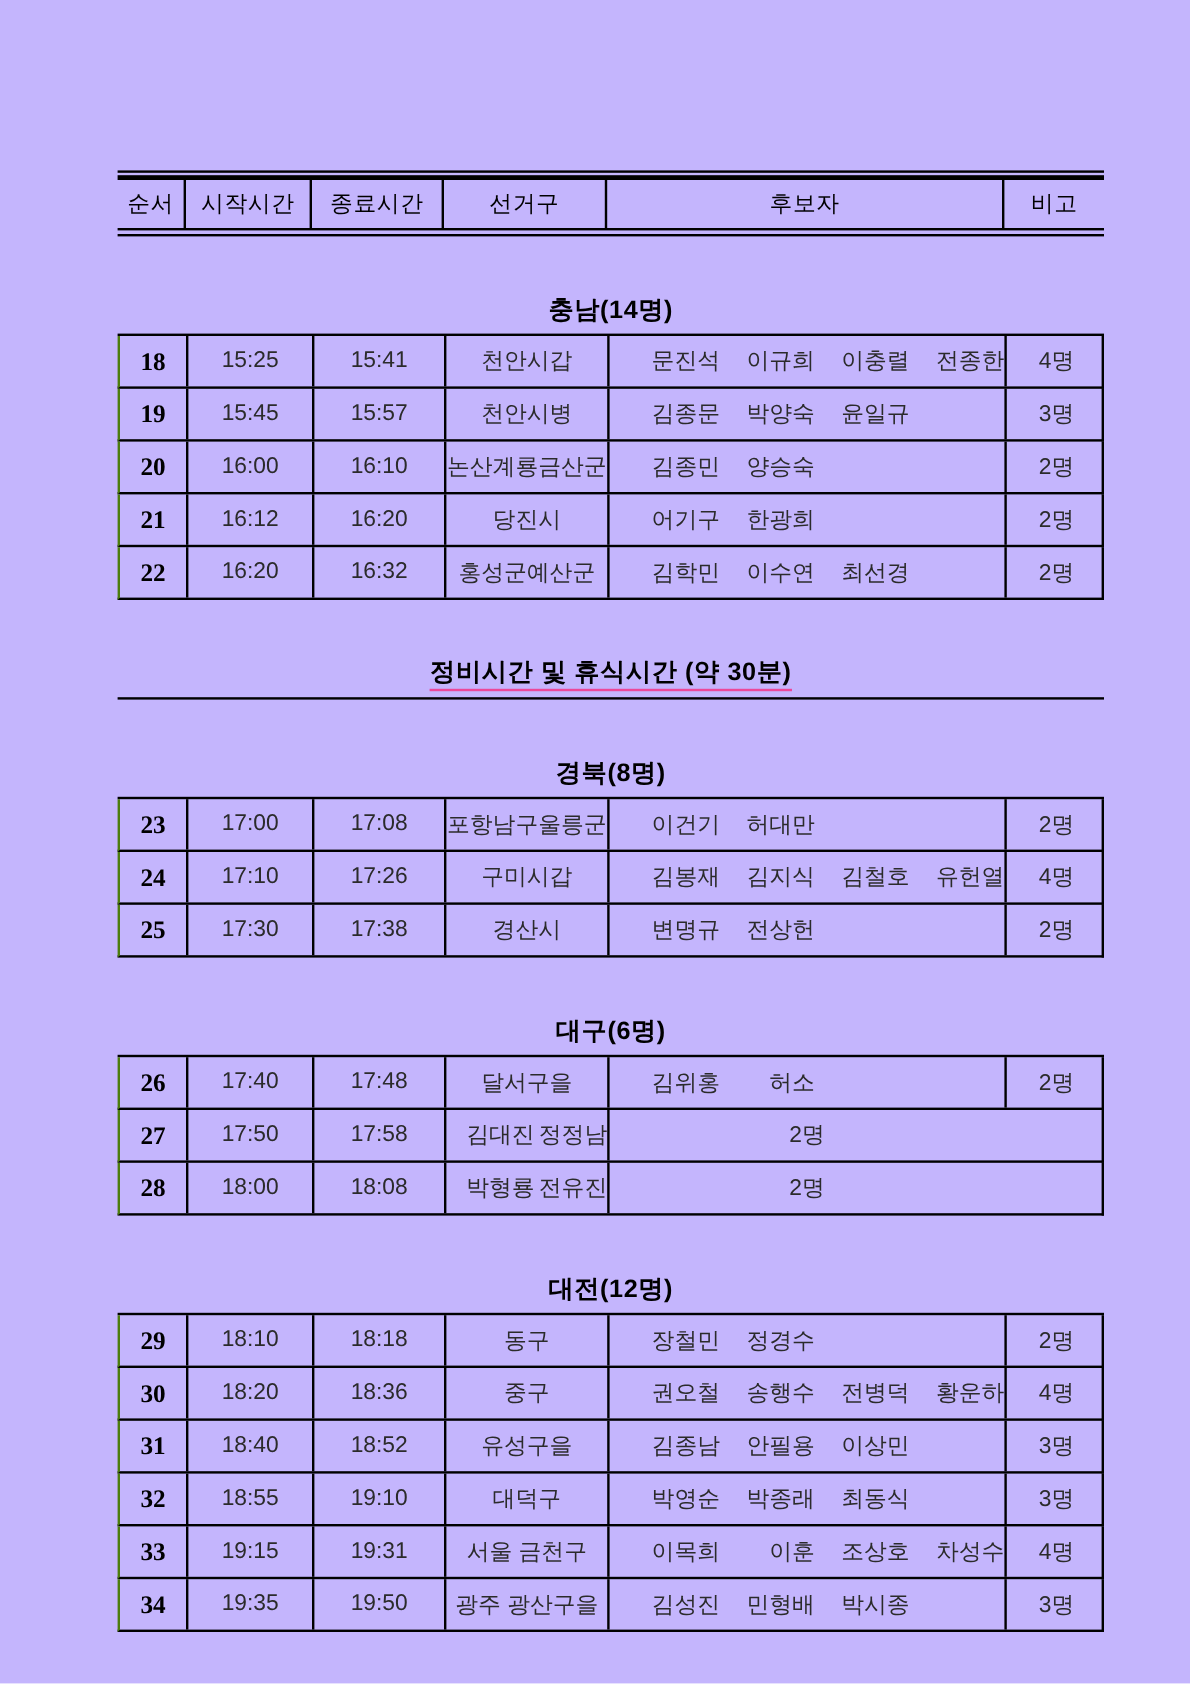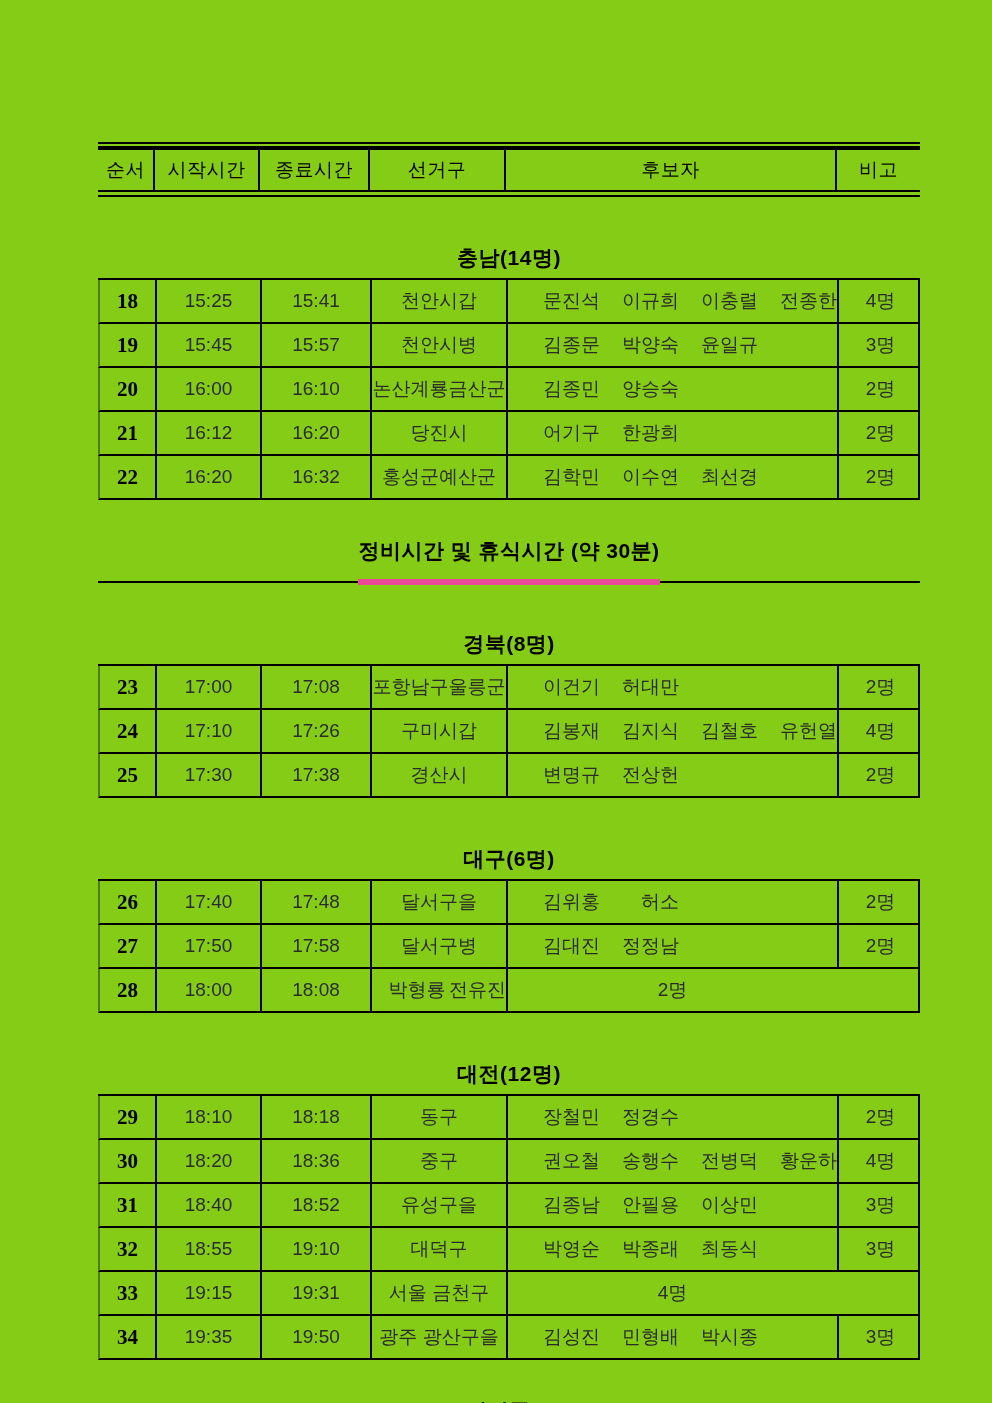--- a/index.html
+++ b/index.html
@@ -6,21 +6,21 @@
     margin: 0;
     padding: 0;
     background: #ffffff;
     font-family: "Liberation Sans", "DejaVu Sans", sans-serif;
     color: #1a1a1a;
   }
   .page {
     position: relative;
     width: 992px;
     height: 1403px;
-    background: #84cc16;
+    background: #c4b5fd;
     overflow: hidden;
   }
   .schedule {
     position: absolute;
     left: 98px;
     top: 142px;
     width: 822px;
   }
   * { box-sizing: border-box; }
 
@@ -92,22 +92,22 @@
     justify-content: center;
     margin-top: 40px;
   }
   .section-label {
     font-size: 21px;
     font-weight: bold;
     color: #000;
     letter-spacing: 0.5px;
   }
   .section-label.u {
-    border-bottom: 6px solid #ec4899;
-    padding-bottom: 14px;
+    border-bottom: 2px solid #ec4899;
+    padding-bottom: 0;
   }
 </style>
 </head>
 <body>
 
 <div class="page">
   <div class="schedule">
     <div class="top-border"></div>
 
     <div class="grid-row header-row">
@@ -236,21 +236,20 @@
           <div class="cell candidates">
             <span class="cand">김위홍</span>
             <span class="cand">허소</span>
           </div>
           <div class="cell">2명</div>
         </div>
         <div class="grid-row data-row">
           <div class="cell order">27</div>
           <div class="cell">17:50</div>
           <div class="cell">17:58</div>
-          <div class="cell">달서구병</div>
           <div class="cell candidates">
             <span class="cand">김대진</span>
             <span class="cand">정정남</span>
           </div>
           <div class="cell">2명</div>
         </div>
         <div class="grid-row data-row">
           <div class="cell order">28</div>
           <div class="cell">18:00</div>
           <div class="cell">18:08</div>
@@ -309,20 +308,26 @@
             <span class="cand">박종래</span>
             <span class="cand">최동식</span>
           </div>
           <div class="cell">3명</div>
         </div>
         <div class="grid-row data-row">
           <div class="cell order">33</div>
           <div class="cell">19:15</div>
           <div class="cell">19:31</div>
           <div class="cell">서울 금천구</div>
+          <div class="cell candidates">
+            <span class="cand">이목희</span>
+            <span class="cand">이훈</span>
+            <span class="cand">조상호</span>
+            <span class="cand">차성수</span>
+          </div>
           <div class="cell">4명</div>
         </div>
         <div class="grid-row data-row">
           <div class="cell order">34</div>
           <div class="cell">19:35</div>
           <div class="cell">19:50</div>
           <div class="cell">광주 광산구을</div>
           <div class="cell candidates">
             <span class="cand">김성진</span>
             <span class="cand">민형배</span>

